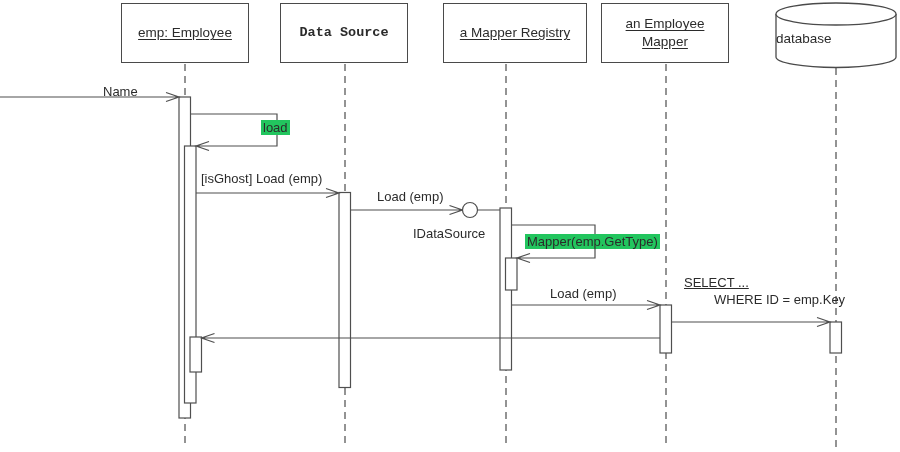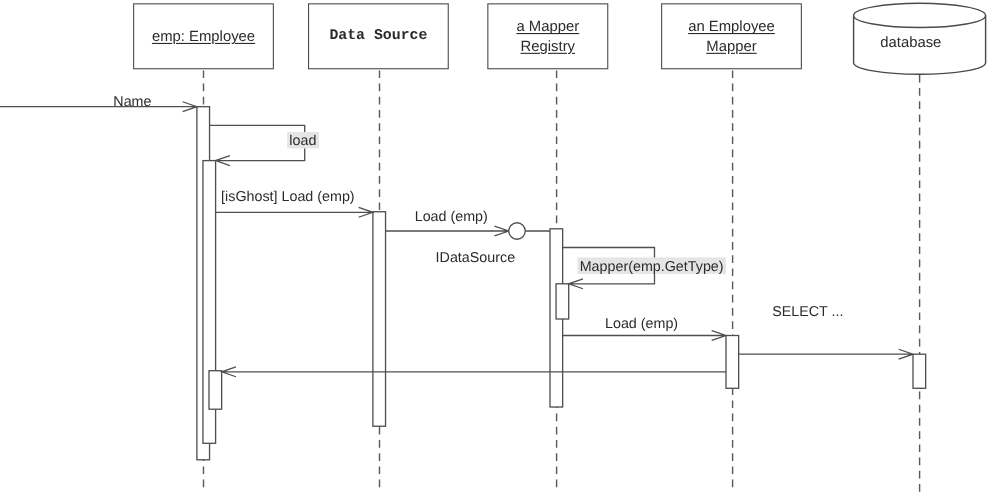--- a/index.html
+++ b/index.html
@@ -15,27 +15,27 @@
   .lollipop{fill:#ffffff;stroke:#4f4f4f;stroke-width:1.2;}
   .head-box{
     position:absolute;top:3px;height:60px;border:1.4px solid #4a4a4a;background:#ffffff;
     display:flex;align-items:center;justify-content:center;text-align:center;
     font-size:13.5px;line-height:1.3;box-sizing:border-box;
   }
   .head-box .u{text-decoration:underline;text-underline-offset:2px;}
   .head-box .b{font-weight:bold;}
   .head-box .wrap{max-width:100px;}
   .db-label{
-    position:absolute;left:776px;top:31px;width:104px;text-align:center;
+    position:absolute;left:776px;top:31px;width:104px;
     font-size:13.5px;
   }
   .lbl{
     position:absolute;font-size:13px;white-space:nowrap;color:#2b2b2b;
   }
-  .lbl.bg{background:#e5e5e5;padding:0 2px;}
+  .lbl.bg{background:#22c55e;padding:0 2px;}
 </style>
 </head>
 <body>
 
 <div class="stage">
 
   <svg class="layer-svg" viewBox="0 0 900 452">
 
     <g class="lifeline">
       <path d="M185 64 V448"></path>
@@ -73,30 +73,31 @@
       <path class="msg" d="M660 338 H201.5 M214.5 333.5 L201.5 338 L214.5 342.5"></path>
     </g>
   </svg>
 
   <div class="head-box" style="left:121px;width:128px;">
     <span class="u">emp: Employee</span>
   </div>
   <div class="head-box" style="left:280px;width:128px;font-family:Liberation Mono, monospace;">
     <span class="b">Data Source</span>
   </div>
-  <div class="head-box" style="left:443px;width:110px;">
+  <div class="head-box" style="left:443px;width:144px;">
     <span class="u">a Mapper Registry</span>
   </div>
   <div class="head-box" style="left:601px;width:128px;">
     <span class="u wrap">an Employee Mapper</span>
   </div>
   <div class="db-label">database</div>
 
   <div class="lbl" style="left:103px;top:84px;">Name</div>
   <div class="lbl bg" style="left:261px;top:120px;">load</div>
   <div class="lbl" style="left:201px;top:171px;">[isGhost] Load (emp)</div>
   <div class="lbl" style="left:377px;top:189px;">Load (emp)</div>
-  <div class="lbl" style="left:396px;top:226px;">IDataSource</div>
+  <div class="lbl" style="left:413px;top:226px;">IDataSource</div>
   <div class="lbl bg" style="left:525px;top:234px;">Mapper(emp.GetType)</div>
   <div class="lbl" style="left:550px;top:286px;">Load (emp)</div>
-  <div class="lbl" style="left:702px;top:275px;">SELECT ...</div>
+  <div class="lbl" style="left:684px;top:275px;text-decoration:underline;">SELECT ...</div>
+  <div class="lbl" style="left:714px;top:292px;">WHERE ID = emp.Key</div>
 
 </div>
 
 </body></html>

